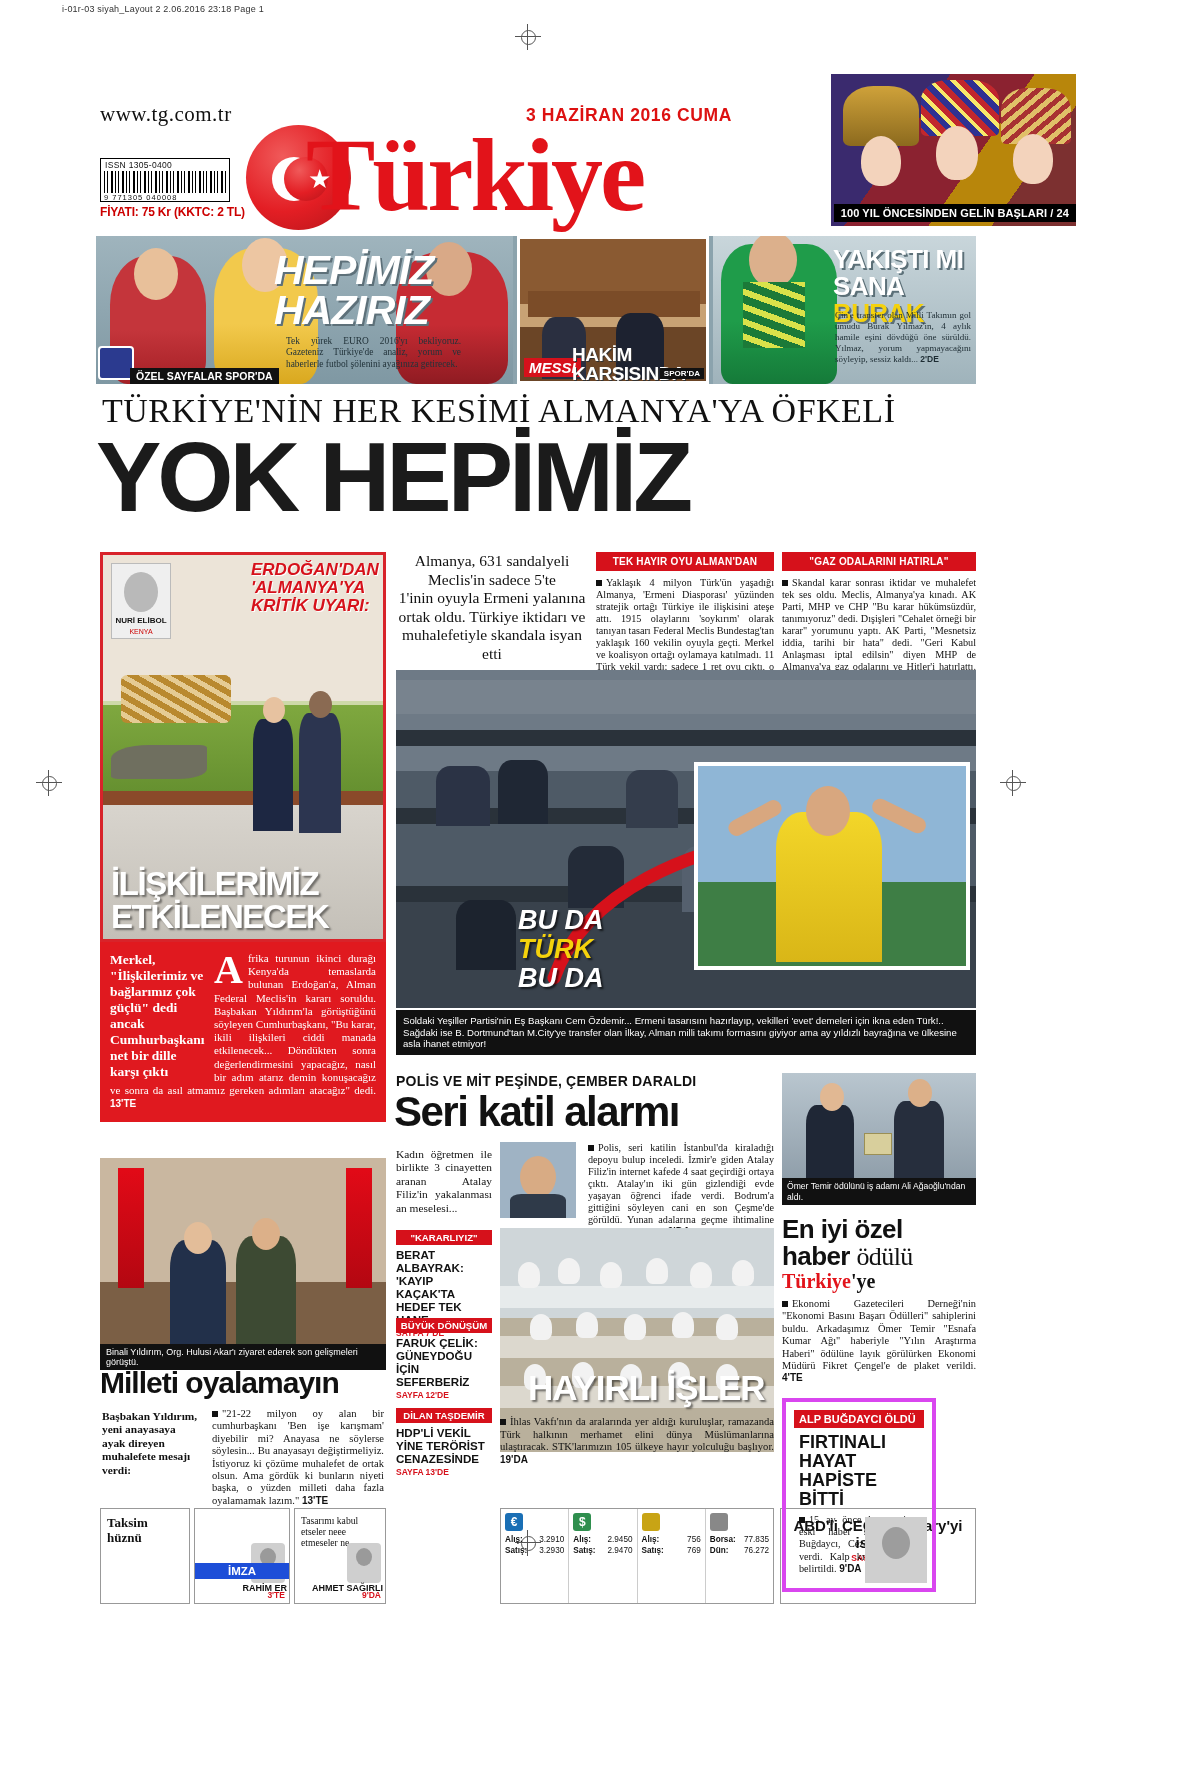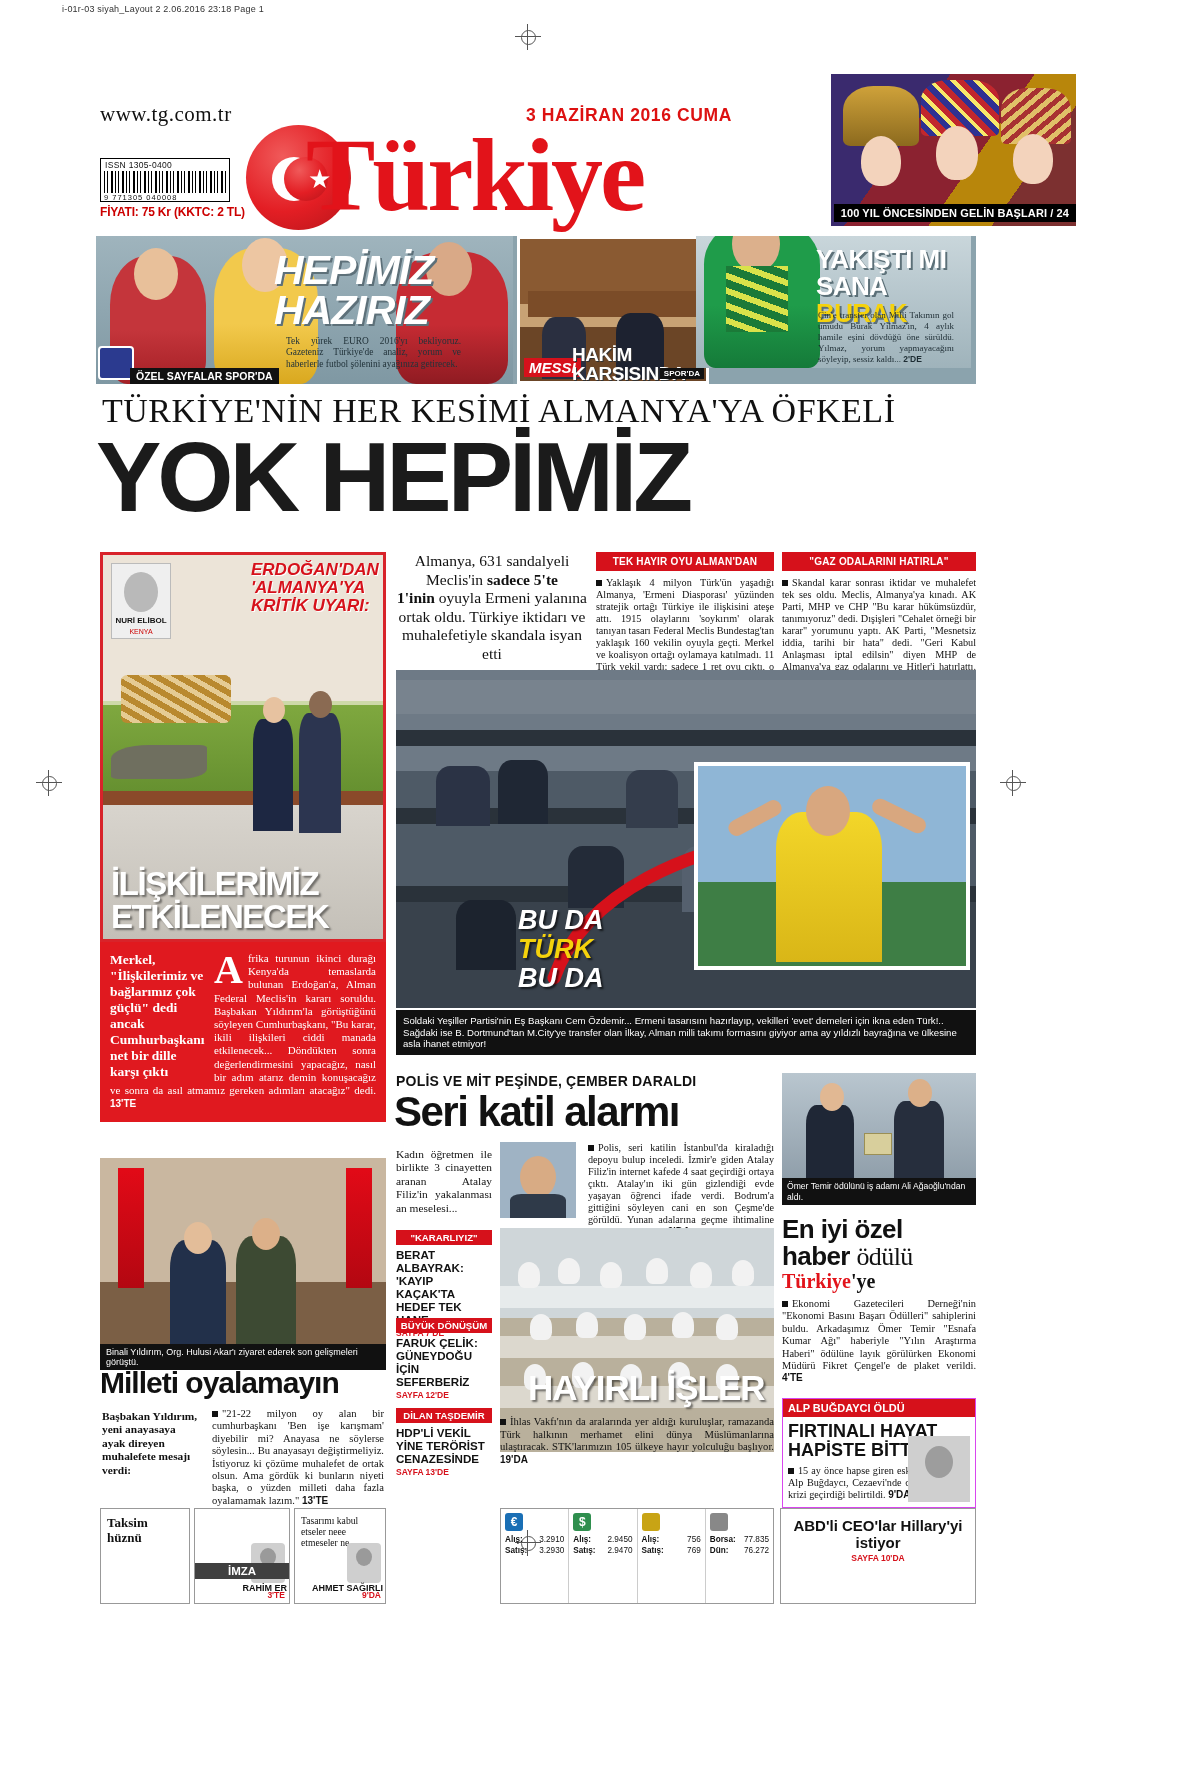--- a/index.html
+++ b/index.html
@@ -47,21 +47,21 @@
   .gelin .h2{left:90px;top:6px;width:78px;height:56px;background:repeating-linear-gradient(45deg,#c1272d 0 6px,#2e3192 6px 12px,#f7e96a 12px 16px);border-radius:35% 35% 8% 8%;}
   .gelin .h3{left:170px;top:14px;width:70px;height:56px;background:repeating-linear-gradient(-40deg,#a83232 0 5px,#e0c068 5px 10px);border-radius:38% 38% 8% 8%;}
   .gelincap{position:absolute;right:0;top:130px;background:#000;color:#fff;font-family:"Liberation Sans",sans-serif;
      font-weight:bold;font-size:11px;padding:3px 7px;letter-spacing:.1px;}
 
   
   .sportstrip{position:absolute;left:0;top:166px;width:880px;height:148px;background:#8ba3ad;overflow:hidden;}
   .sp-a{position:absolute;left:0;top:0;width:417px;height:148px;
     background:linear-gradient(#9fb4bd,#7f98a3);overflow:hidden;}
   .sp-b{position:absolute;left:421px;top:0;width:192px;height:148px;background:#d9d9d9;overflow:hidden;border:3px solid #fff;box-sizing:border-box;}
-  .sp-c{position:absolute;left:600px;top:0;width:263px;height:132px;background:linear-gradient(#c9d6db,#9fb3bb);overflow:hidden;padding-left:12px;}
+  .sp-c{position:absolute;left:617px;top:0;width:263px;height:148px;background:linear-gradient(#c9d6db,#9fb3bb);overflow:hidden;padding-left:12px;}
   .player{position:absolute;bottom:0;border-radius:38% 38% 18% 18%;}
   .p-ron{left:14px;bottom:0;width:96px;height:128px;background:linear-gradient(#c4353b 58%,#a42026);}
   .p-ronhead{position:absolute;left:38px;bottom:84px;width:44px;height:52px;border-radius:50%;background:#e8c09a;}
   .p-zla{left:118px;bottom:0;width:104px;height:136px;background:linear-gradient(#f2c94c 56%,#d9a81f);}
   .p-zlahead{position:absolute;left:146px;bottom:92px;width:46px;height:54px;border-radius:50%;background:#edc6a2;}
   .p-arda{left:300px;bottom:0;width:112px;height:132px;background:linear-gradient(#c62b33 55%,#8f1b22);}
   .p-ardahead{position:absolute;left:330px;bottom:88px;width:46px;height:54px;border-radius:50%;background:#d9a987;}
   .hepimiz{position:absolute;left:178px;top:14px;font-family:"Liberation Sans",sans-serif;font-weight:bold;
      font-style:italic;font-size:41px;line-height:40px;color:#fff;letter-spacing:-1px;text-shadow:2px 2px 0 #5d7079;}
   .sp-a-text{position:absolute;left:190px;top:100px;width:175px;font-family:"Liberation Serif",serif;
@@ -126,21 +126,21 @@
   .redbox{position:relative;width:286px;background:#e0191f;color:#fff;padding:10px 10px 12px 10px;box-sizing:border-box;}
   .redbox .lead{float:left;width:96px;font-family:"Liberation Serif",serif;font-weight:bold;font-size:13.5px;
      line-height:16px;margin-right:8px;}
   .redbox .body{font-family:"Liberation Serif",serif;font-size:11px;line-height:13.2px;text-align:justify;}
   .redbox .dropcap{float:left;font-family:"Liberation Serif",serif;font-weight:bold;font-size:40px;line-height:32px;
      margin:2px 5px 0 0;}
   .redbox .ref{font-family:"Liberation Sans",sans-serif;font-weight:bold;font-size:10px;}
 
   .colC{position:absolute;left:300px;top:482px;width:192px;}
   .spot{font-family:"Liberation Serif",serif;font-size:15.5px;line-height:18.5px;text-align:center;}
-  .spot b{font-weight:bold;}
+  .spot b{font-weight:normal;}
   .colR1{position:absolute;left:500px;top:482px;width:178px;}
   .colR2{position:absolute;left:686px;top:482px;width:194px;}
   .redhead{background:#d6111b;color:#fff;font-family:"Liberation Sans",sans-serif;font-weight:bold;font-size:10px;
      padding:4px 6px;text-align:center;letter-spacing:.2px;}
   .mini{font-family:"Liberation Serif",serif;font-size:10.2px;line-height:12px;text-align:justify;margin-top:6px;}
   .sq{display:inline-block;width:6px;height:6px;background:#111;margin-right:4px;}
   .ref{font-family:"Liberation Sans",sans-serif;font-weight:bold;font-size:10px;}
 
   .bundestag{position:absolute;left:300px;top:600px;width:580px;height:338px;overflow:hidden;
      background:linear-gradient(#6e7a86 0 30%,#4e5a66 30% 64%,#39424c 64% 100%);}
@@ -187,21 +187,21 @@
   .ml-col2{position:absolute;left:116px;top:1338px;width:172px;font-family:"Liberation Serif",serif;font-size:10.6px;
      line-height:12.4px;text-align:justify;}
 
   
   .bx{position:absolute;border:1px solid #999;box-sizing:border-box;background:#fff;}
   .taksim{left:4px;top:1438px;width:90px;height:96px;}
   .imza{left:98px;top:1438px;width:96px;height:96px;}
   .tasarim{left:198px;top:1438px;width:92px;height:96px;}
   .bx .t{font-family:"Liberation Serif",serif;font-weight:bold;font-size:13px;line-height:15px;padding:6px;}
   .bx .s{font-family:"Liberation Serif",serif;font-size:9.6px;line-height:11px;padding:0 6px;}
-  .imzared{position:absolute;left:0;bottom:24px;width:100%;background:#404040;color:#fff;
+  .imzared{position:absolute;left:0;bottom:24px;width:100%;background:#1d4ed8;color:#fff;
      font-family:"Liberation Sans",sans-serif;font-weight:bold;font-size:11.5px;text-align:center;padding:2px 0;}
   .sayfa{position:absolute;right:4px;bottom:3px;font-family:"Liberation Sans",sans-serif;font-weight:bold;
      font-size:8.5px;color:#d6111b;}
   .avatar{position:absolute;right:4px;bottom:20px;width:34px;height:40px;background:#cfcfcf;border-radius:4px;}
   .avatar .hd{position:absolute;left:9px;top:5px;width:16px;height:18px;border-radius:50%;background:#9a9a9a;}
   .nm2{position:absolute;right:2px;bottom:10px;font-family:"Liberation Sans",sans-serif;font-weight:bold;font-size:9px;text-align:right;}
 
   
   .kb{position:absolute;left:300px;width:96px;}
   .kbred{background:#d6111b;color:#fff;font-family:"Liberation Sans",sans-serif;font-weight:bold;font-size:9.6px;
@@ -231,21 +231,21 @@
   .omer{position:absolute;left:686px;top:1003px;width:194px;height:118px;overflow:hidden;background:linear-gradient(#b9c6cf,#8b9aa6);}
   .omercap{position:absolute;left:686px;top:1108px;width:194px;background:#111;color:#fff;
      font-family:"Liberation Sans",sans-serif;font-size:8.6px;line-height:10.6px;padding:3px 5px;box-sizing:border-box;}
   .eniyi{position:absolute;left:686px;top:1146px;font-family:"Liberation Sans",sans-serif;font-weight:bold;font-size:26px;
      line-height:27px;color:#111;letter-spacing:-.6px;}
   .eniyi em{font-weight:normal;font-style:normal;font-family:"Liberation Serif",serif;}
   .tgline{position:absolute;left:686px;top:1200px;font-family:"Liberation Serif",serif;font-weight:bold;font-size:20px;color:#e2131a;}
   .tgline .blk{color:#111;}
   .odulbody{position:absolute;left:686px;top:1228px;width:194px;font-family:"Liberation Serif",serif;font-size:10.4px;
      line-height:12.4px;text-align:justify;}
-  .alpbox{position:absolute;left:686px;top:1328px;width:194px;border:1px solid #d946ef;box-sizing:border-box;padding:0;}
+  .alpbox{position:absolute;left:686px;top:1328px;width:154px;border:4px solid #d946ef;box-sizing:border-box;padding:8px;}
   .alpred{background:#d6111b;color:#fff;font-family:"Liberation Sans",sans-serif;font-weight:bold;font-size:11px;
      padding:3px 5px;}
   .alptitle{font-family:"Liberation Sans",sans-serif;font-weight:bold;font-size:18px;line-height:19px;padding:5px 5px 0 5px;}
   .alpbody{font-family:"Liberation Serif",serif;font-size:10.2px;line-height:12.2px;padding:5px;text-align:justify;}
   .alpphoto{position:absolute;right:5px;bottom:5px;width:62px;height:66px;background:#cfcfcf;}
   .alpphoto .hd{position:absolute;left:17px;top:10px;width:28px;height:32px;border-radius:50%;background:#9d9d9d;}
 
   .ceobox{position:absolute;left:684px;top:1438px;width:196px;height:96px;border:1px solid #999;box-sizing:border-box;padding:8px;}
   .ceot{font-family:"Liberation Sans",sans-serif;font-weight:bold;font-size:15px;line-height:17px;text-align:center;}
 </style>

